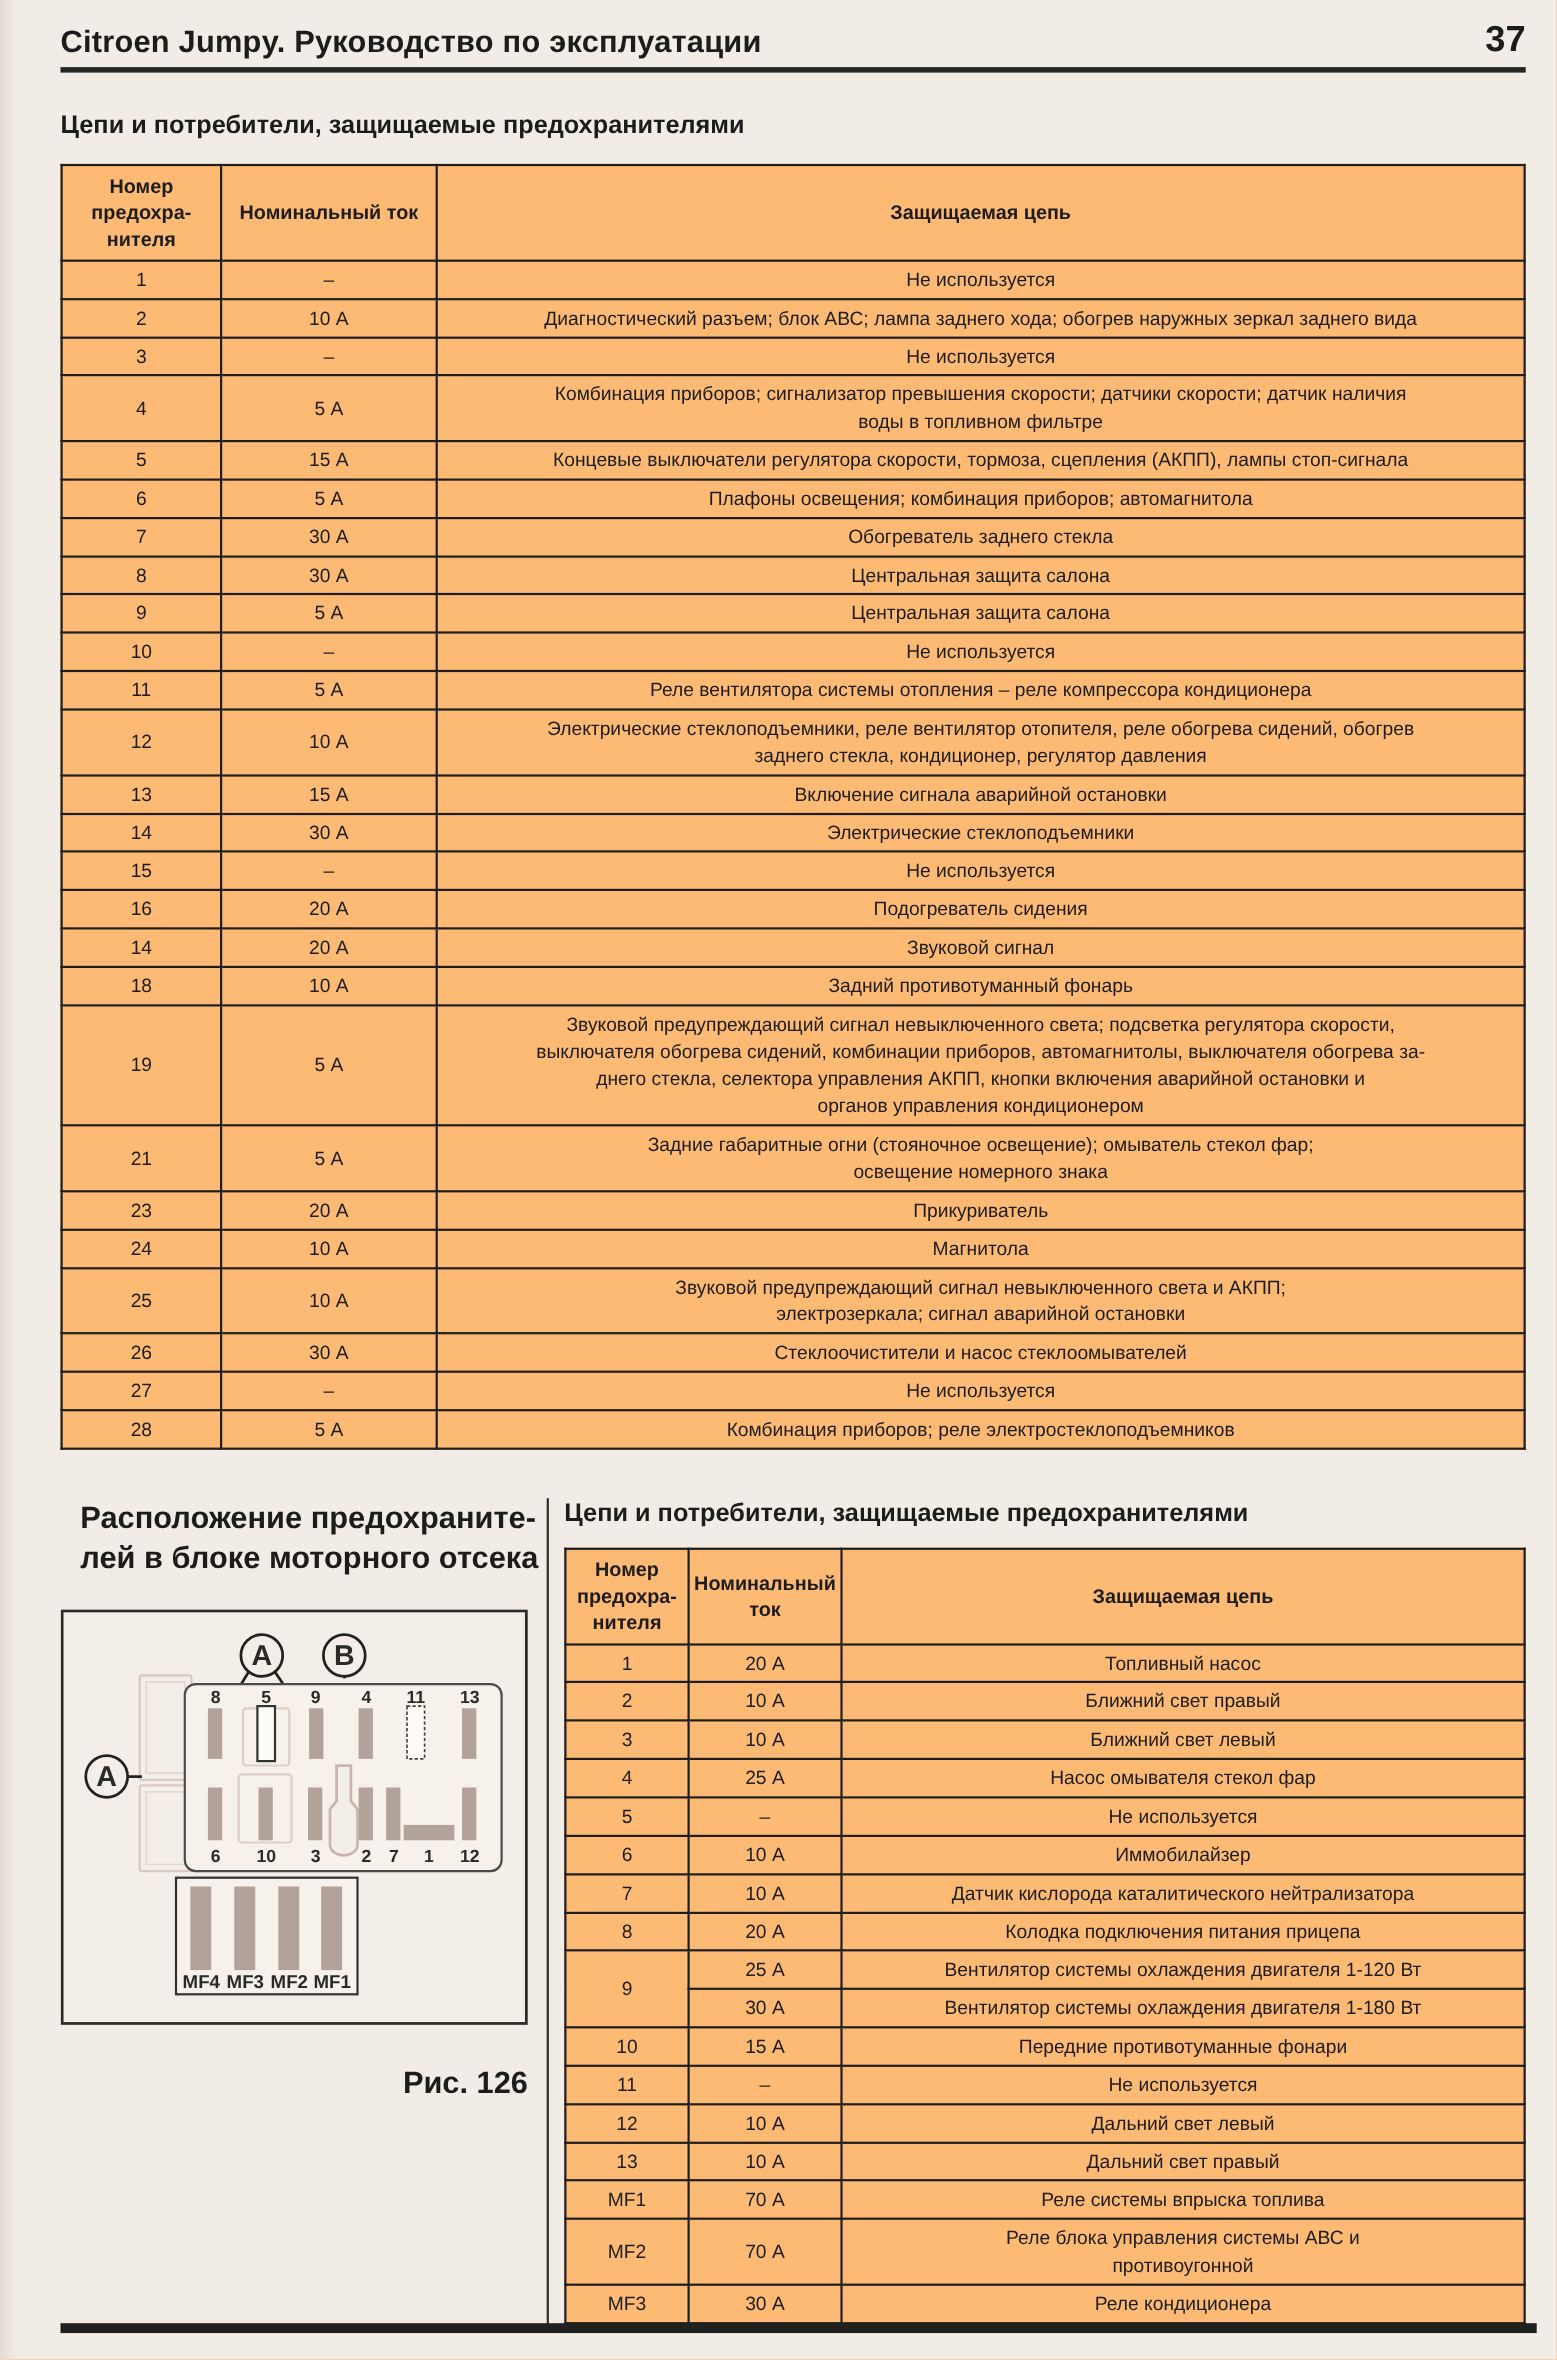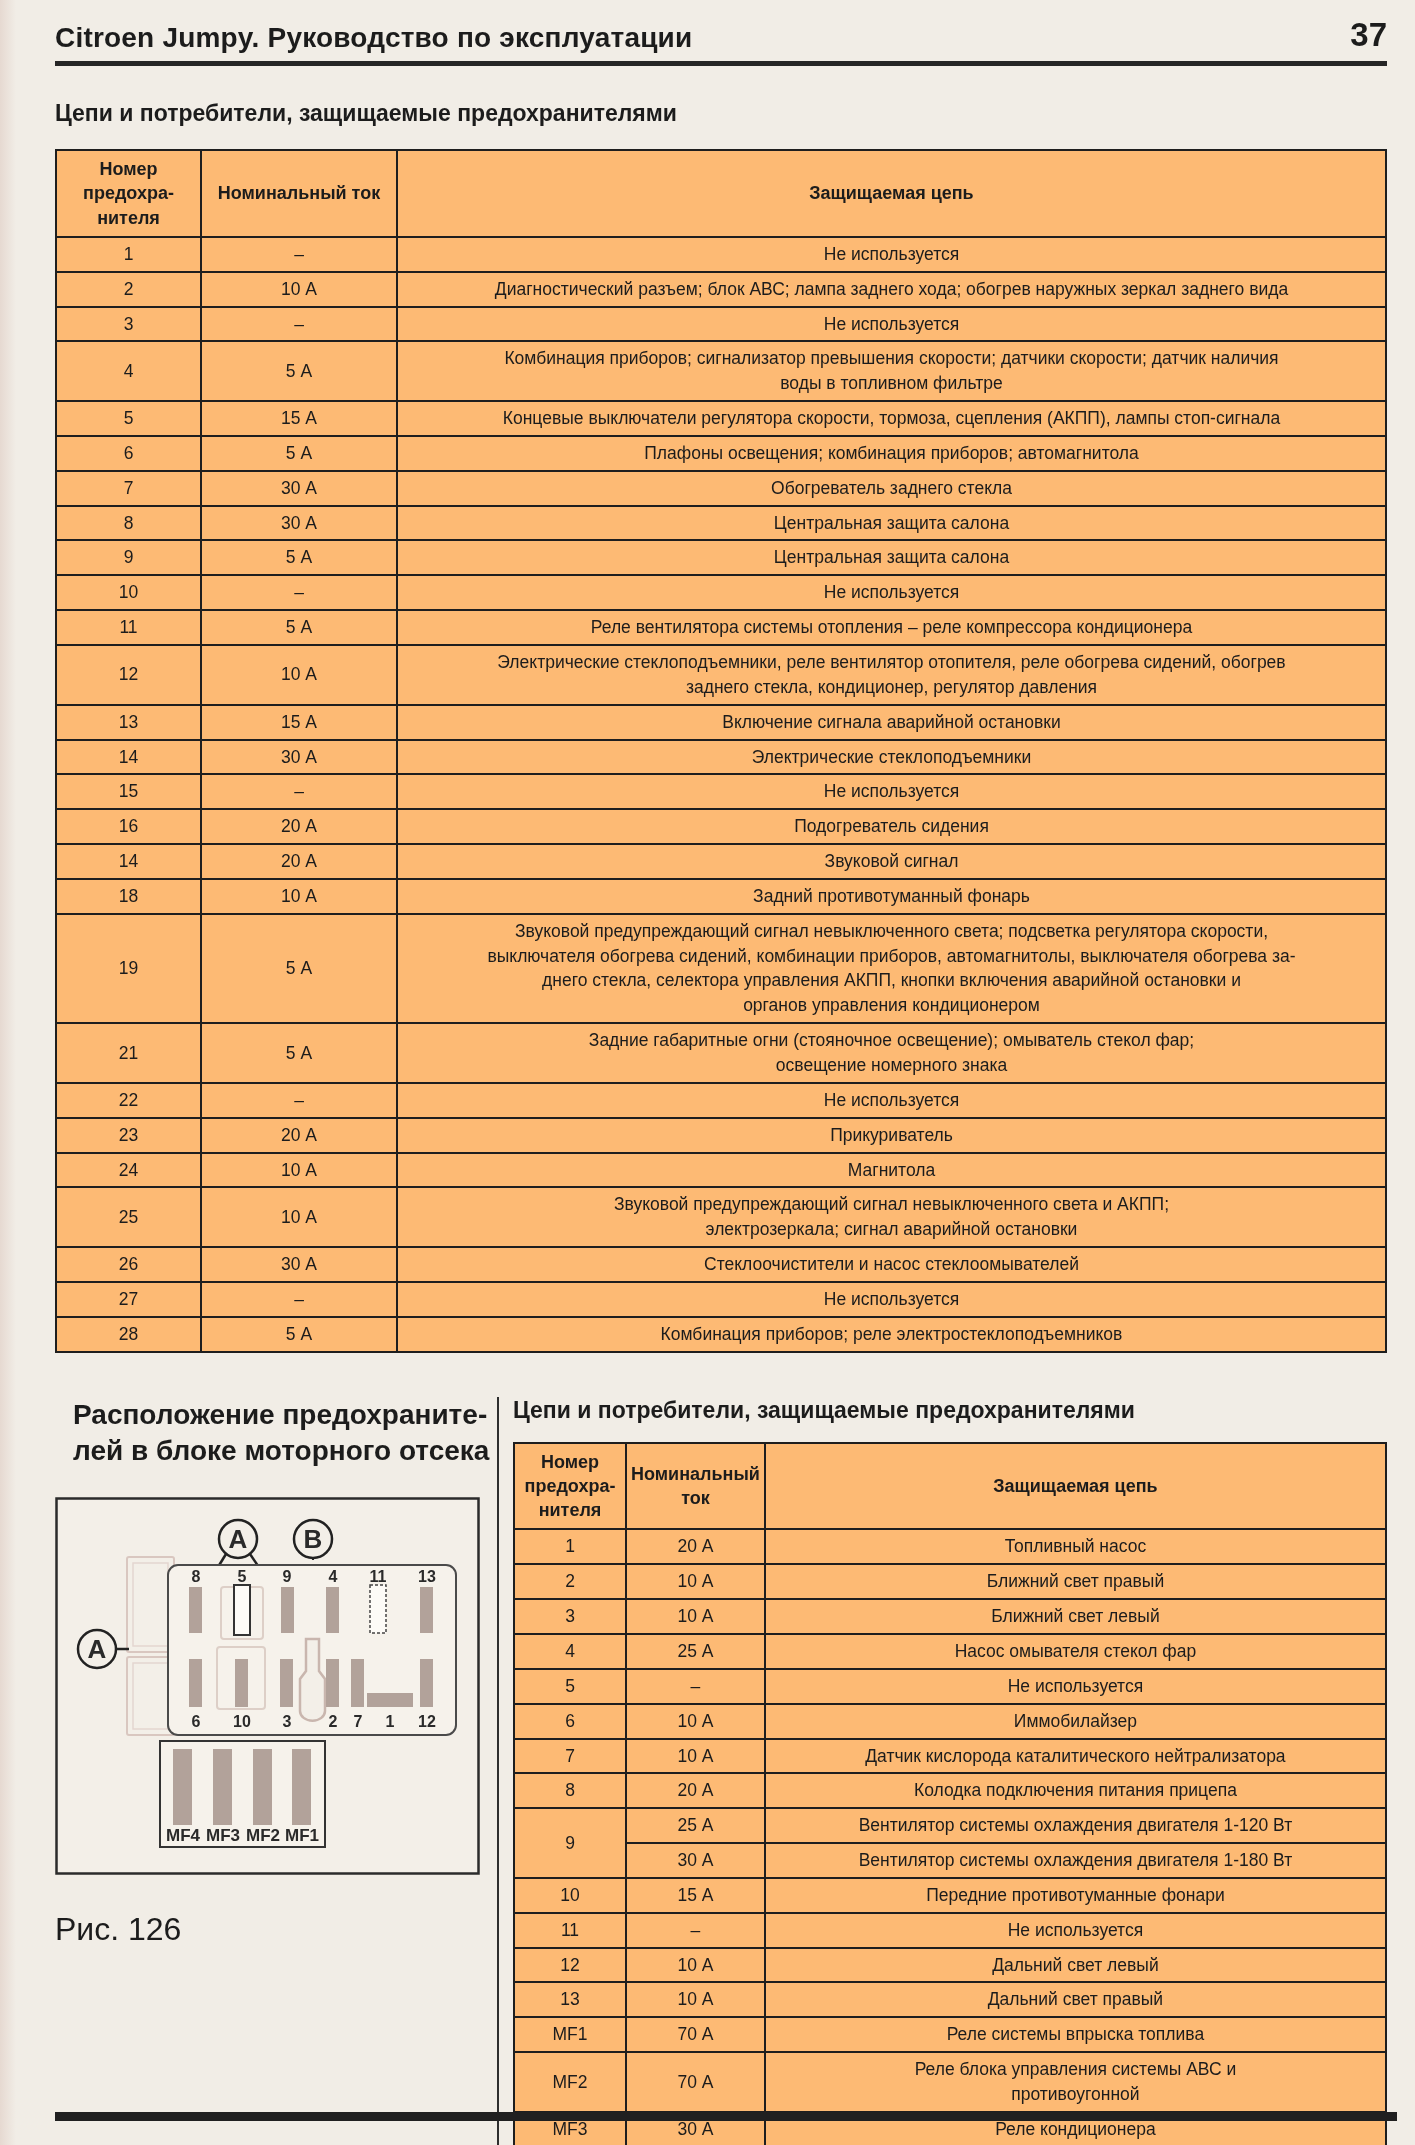--- a/index.html
+++ b/index.html
@@ -21,21 +21,21 @@
   th,td{border:2px solid #1e1e1e;text-align:center;vertical-align:middle;}
   th{font-size:18px;font-weight:bold;padding:6px 4px;line-height:1.35;}
   td{font-size:17.5px;padding:4px 8px;line-height:1.42;white-space:pre-line;}
 
   .bottom{display:flex;margin-top:44px;position:relative;}
   .left-col{width:442px;flex:none;}
   .col-divider{width:2px;background:#2e2e2e;flex:none;align-self:stretch;}
   .right-col{flex:1;padding-left:14px;}
   .left-title{font-size:28px;font-weight:bold;line-height:1.3;white-space:pre-line;margin-left:18px;}
   .figure{margin-top:28px;}
-  .figure-caption{font-size:32px;font-weight:normal;text-align:left;margin-top:32px;width:425px;}
+  .figure-caption{font-size:28px;font-weight:bold;text-align:right;margin-top:32px;width:425px;}
   .right-title{font-size:23px;font-weight:bold;margin-bottom:18px;}
 
   .bottom-bar{position:absolute;left:55px;right:18px;top:2112px;height:9px;background:#202020;}
 
   .fig-svg text{font-family:"Liberation Sans",sans-serif;}
 </style>
 </head>
 <body>
 
 <div class="edge-tint"></div>
@@ -185,25 +185,20 @@
         </tr>
 
 
         <tr>
           <td>21</td>
           <td>5 А</td>
           <td>Задние габаритные огни (стояночное освещение); омыватель стекол фар;
 освещение номерного знака</td>
         </tr>
 
-        <tr>
-          <td>22</td>
-          <td>–</td>
-          <td>Не используется</td>
-        </tr>
 
         <tr>
           <td>23</td>
           <td>20 А</td>
           <td>Прикуриватель</td>
         </tr>
 
         <tr>
           <td>24</td>
           <td>10 А</td>

